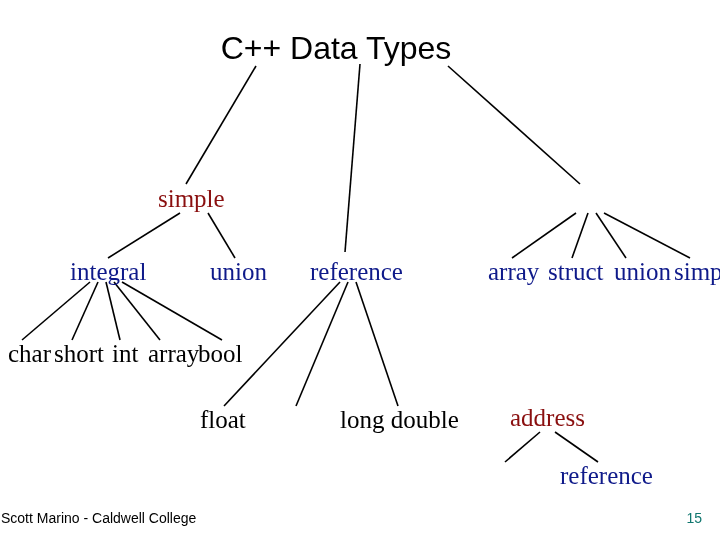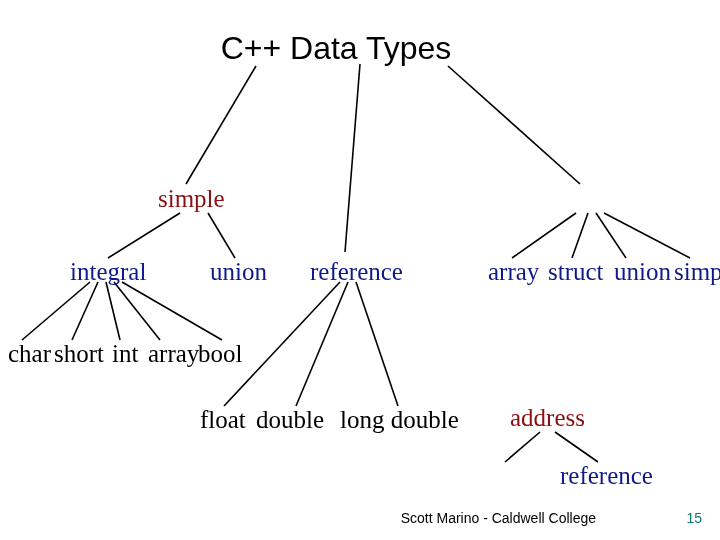--- a/index.html
+++ b/index.html
@@ -30,23 +30,23 @@
     position: absolute;
     font-size: 25px;
     white-space: nowrap;
   }
   .red  { color: #8a0f0f; }
   .blue { color: #0f1a8a; }
   .blk  { color: #000; }
   .footer {
     position: absolute;
     bottom: 14px;
-    left: 16px;
+    left: 1px;
     width: 580px;
-    text-align: right;
+    text-align: left;
     font-family: Arial, Helvetica, sans-serif;
     font-size: 14px;
     color: #000;
   }
   .pagenum {
     position: absolute;
     bottom: 14px;
     right: 18px;
     font-family: Arial, Helvetica, sans-serif;
     font-size: 14px;
@@ -111,21 +111,20 @@
   <div class="label blue" style="left:614px; top:258px;">union</div>
   <div class="label blue" style="left:674px; top:258px;">simple</div>
 
   <div class="label blk" style="left:8px;   top:340px;">char</div>
   <div class="label blk" style="left:54px;  top:340px;">short</div>
   <div class="label blk" style="left:112px; top:340px;font-family:Liberation Serif, serif;">int</div>
   <div class="label blk" style="left:148px; top:340px;">array</div>
   <div class="label blk" style="left:198px; top:340px;">bool</div>
 
   <div class="label blk" style="left:200px; top:406px;">float</div>
-  <div class="label blk" style="left:256px; top:406px;">double</div>
   <div class="label blk" style="left:340px; top:406px;">long double</div>
 
   <div class="label red" style="left:510px; top:404px;">address</div>
   <div class="label blue" style="left:560px; top:462px;">reference</div>
 
   <div class="footer">Scott Marino - Caldwell College</div>
   <div class="pagenum">15</div>
 </div>
 
 </body></html>

